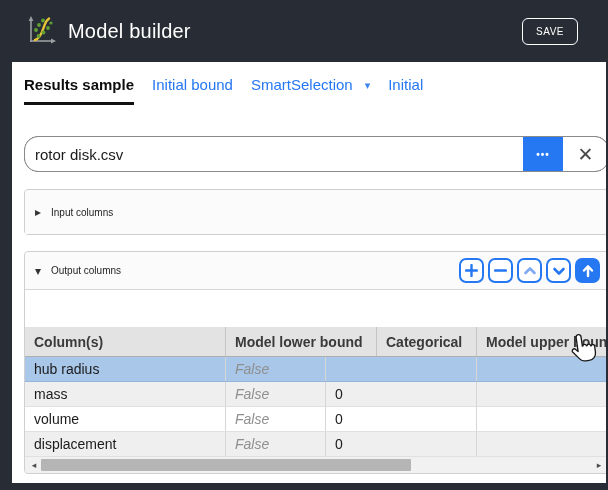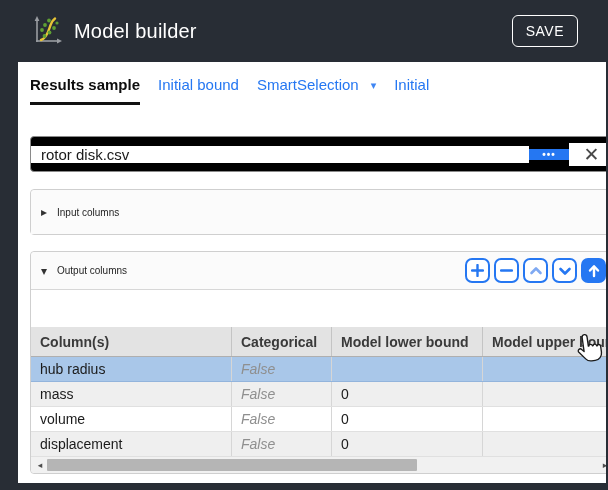--- a/index.html
+++ b/index.html
@@ -1,39 +1,39 @@
 <!DOCTYPE html>
 <html><head>
 <meta charset="utf-8">
 <style>
   * { margin:0; padding:0; box-sizing:border-box; }
   html,body { width:608px; height:490px; }
   body { font-family:"Liberation Sans", sans-serif; background:#fff; }
 
-  .window { width:608px; height:490px; background:#282d35; padding:0 2px 7px 18px; }
+  .window { width:608px; height:490px; background:#282d35; padding:0 2px 7px 12px; }
 
   
   .titlebar { height:62px; display:flex; align-items:center; padding:0 28px 0 14px; }
   .app-icon { width:32px; height:32px; margin-right:10px; flex:0 0 auto; }
   .app-title { color:#fff; font-size:20px; letter-spacing:.2px; flex:1; }
   .save-btn { background:transparent; color:#fff; border:1.5px solid #fff; border-radius:6px;
-              font-family:inherit; font-size:14px; letter-spacing:.5px; padding:7px 13px; cursor:pointer; }
+              font-family:inherit; font-size:10px; letter-spacing:.5px; padding:7px 13px; cursor:pointer; }
 
   
   .content { position:relative; background:#fff; height:421px; overflow:hidden; }
 
   
   .tabs { position:absolute; top:14px; left:12px; display:flex; align-items:flex-start; gap:18px; }
   .tab { font-size:15px; color:#2577f2; padding-bottom:9px; cursor:pointer; white-space:nowrap; }
   .tab.active { color:#0d0d0d; font-weight:bold; border-bottom:3px solid #111; }
   .tab-caret { font-size:11px; color:#3f86f3; margin-left:-6px; padding-top:3px; cursor:pointer; }
 
   
   .file-row { position:absolute; top:74px; left:12px; width:585px; height:36px;
-              border:1px solid #8a8a8a; border-radius:4px; display:flex; overflow:hidden; background:#000000;align-items:center; }
+              border:1px solid #8a8a8a; border-radius:14px; display:flex; overflow:hidden; background:#000000; }
   .file-input { flex:1; border:none; outline:none; font-family:inherit; font-size:15px; color:#1a1a1a; padding:0 10px; }
   .browse-btn { width:40px; background:#2577f2; color:#fff; border:none; font-family:inherit;
                 font-size:10px; font-weight:bold; letter-spacing:1px; cursor:pointer; }
   .clear-btn { width:45px; background:#fff; border:none; color:#4a4a4a; font-size:19px; cursor:pointer; font-family:inherit; }
 
   
   .card { position:absolute; left:12px; width:585px; border:1px solid #cfcfcf; border-radius:4px; background:#fbfbfb; }
   .card-input { top:127px; height:46px; }
   .card-output { top:189px; background:#fff; }
   .card-head { height:38px; display:flex; align-items:center; padding:0 8px 0 10px;
@@ -151,22 +151,22 @@
                 <path d="M7 12 V2.5 M3 6.5 L7 2.2 L11 6.5" stroke="#fff" stroke-width="2.4" stroke-linecap="round" stroke-linejoin="round" fill="none"></path>
               </svg>
           </button>
         </div>
       </div>
 
       <div class="table-wrap">
         <div class="ttable">
           <div class="trow thead">
             <div class="tc c1">Column(s)</div>
+            <div class="tc c3">Model lower bound</div>
             <div class="tc c2">Categorical</div>
-            <div class="tc c3">Model lower bound</div>
             <div class="tc c4">Model upper bound</div>
           </div>
           <div class="trow selected">
             <div class="tc c1">hub radius</div>
             <div class="tc c2 val-false">False</div>
             <div class="tc c3"></div>
             <div class="tc c4"></div>
           </div>
           <div class="trow alt">
             <div class="tc c1">mass</div>

